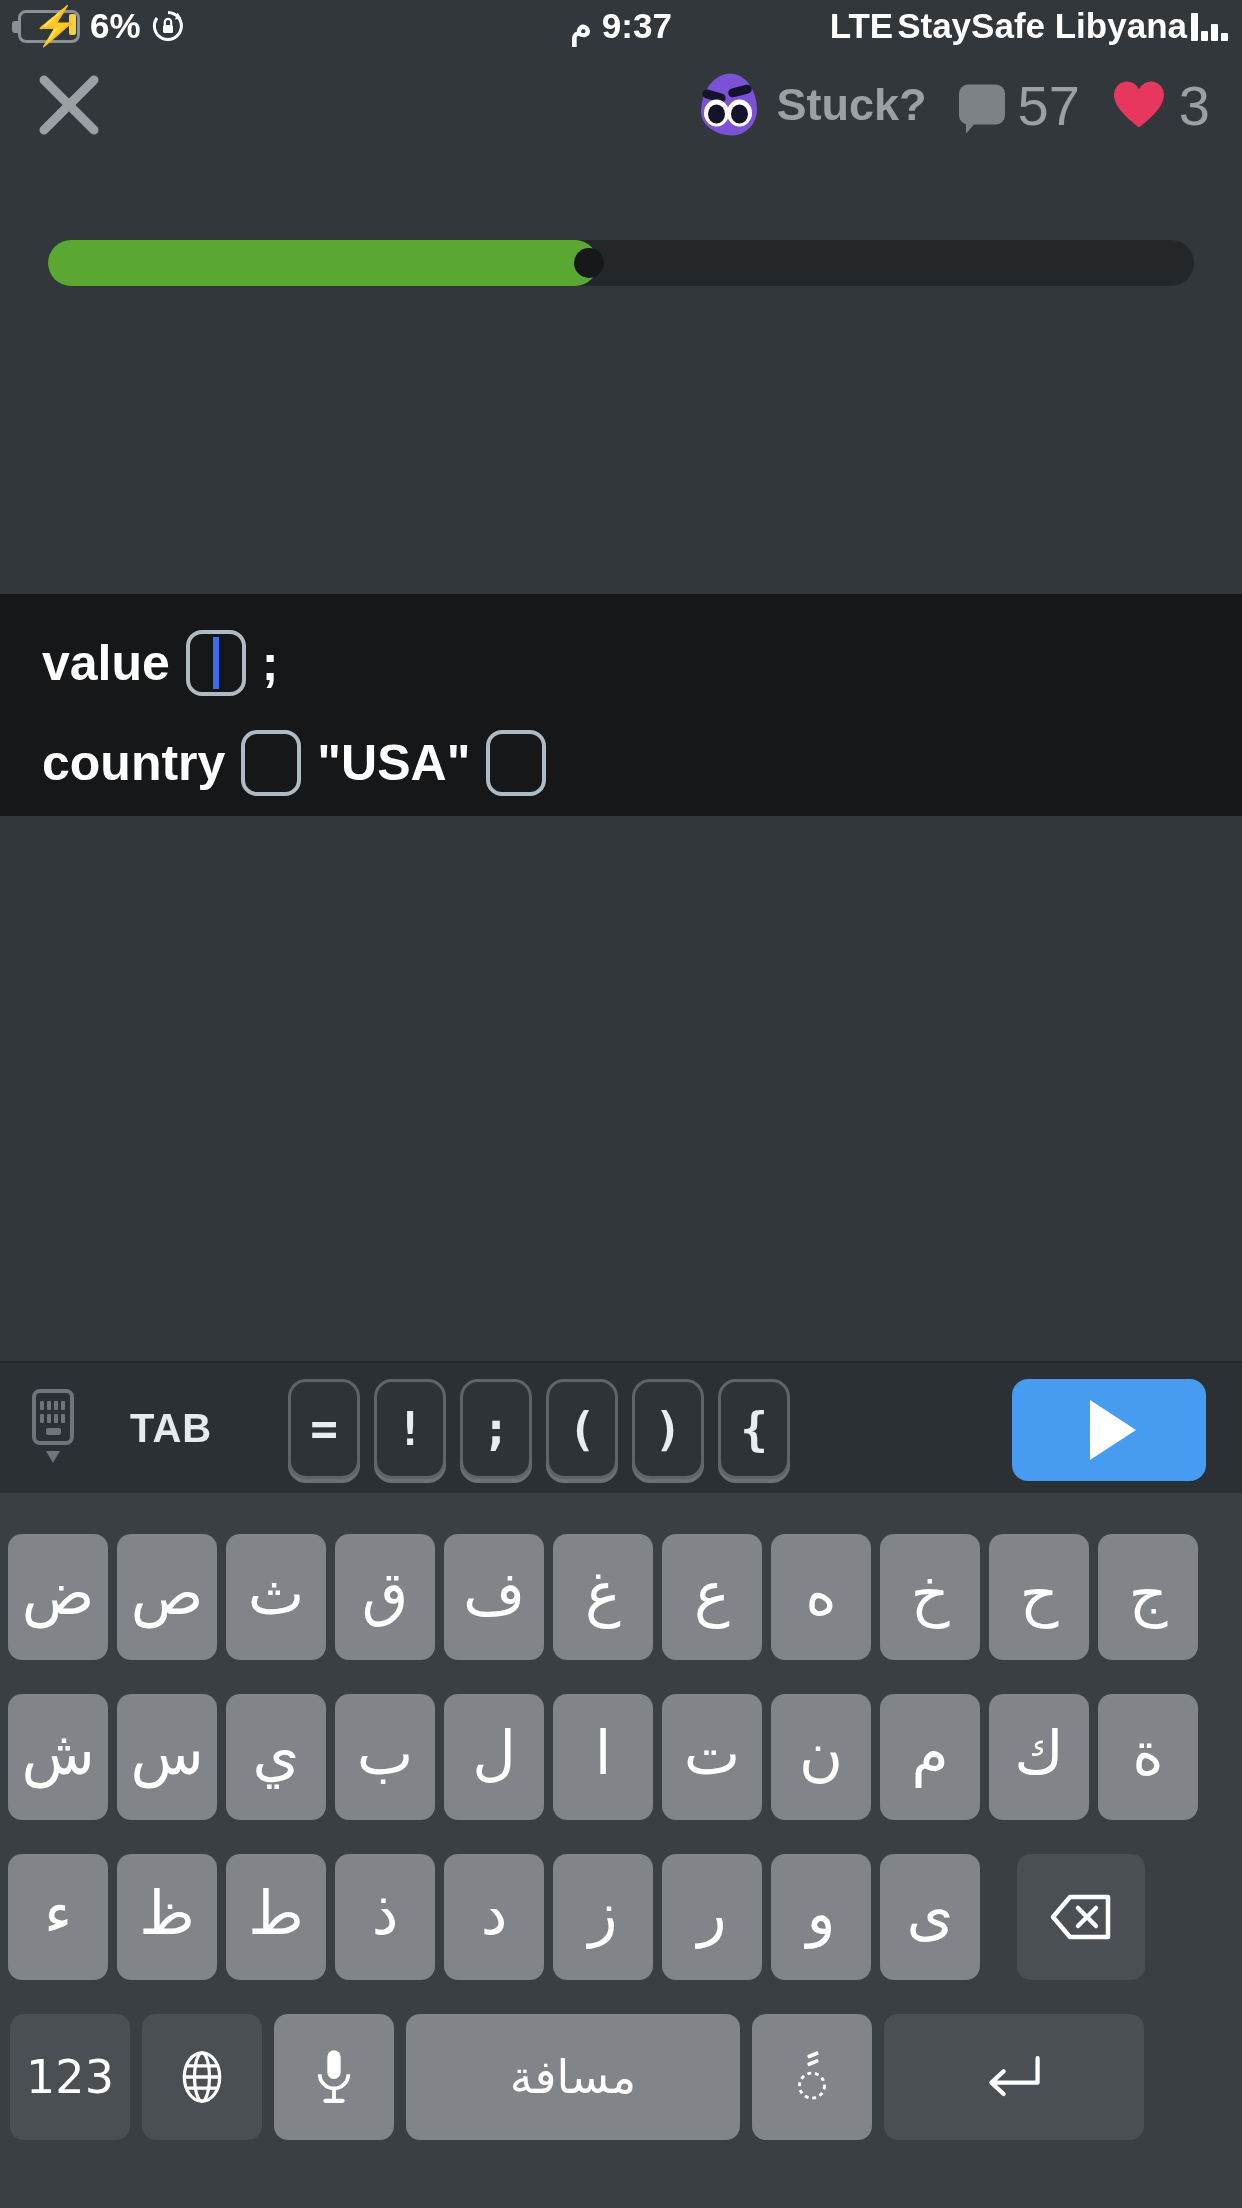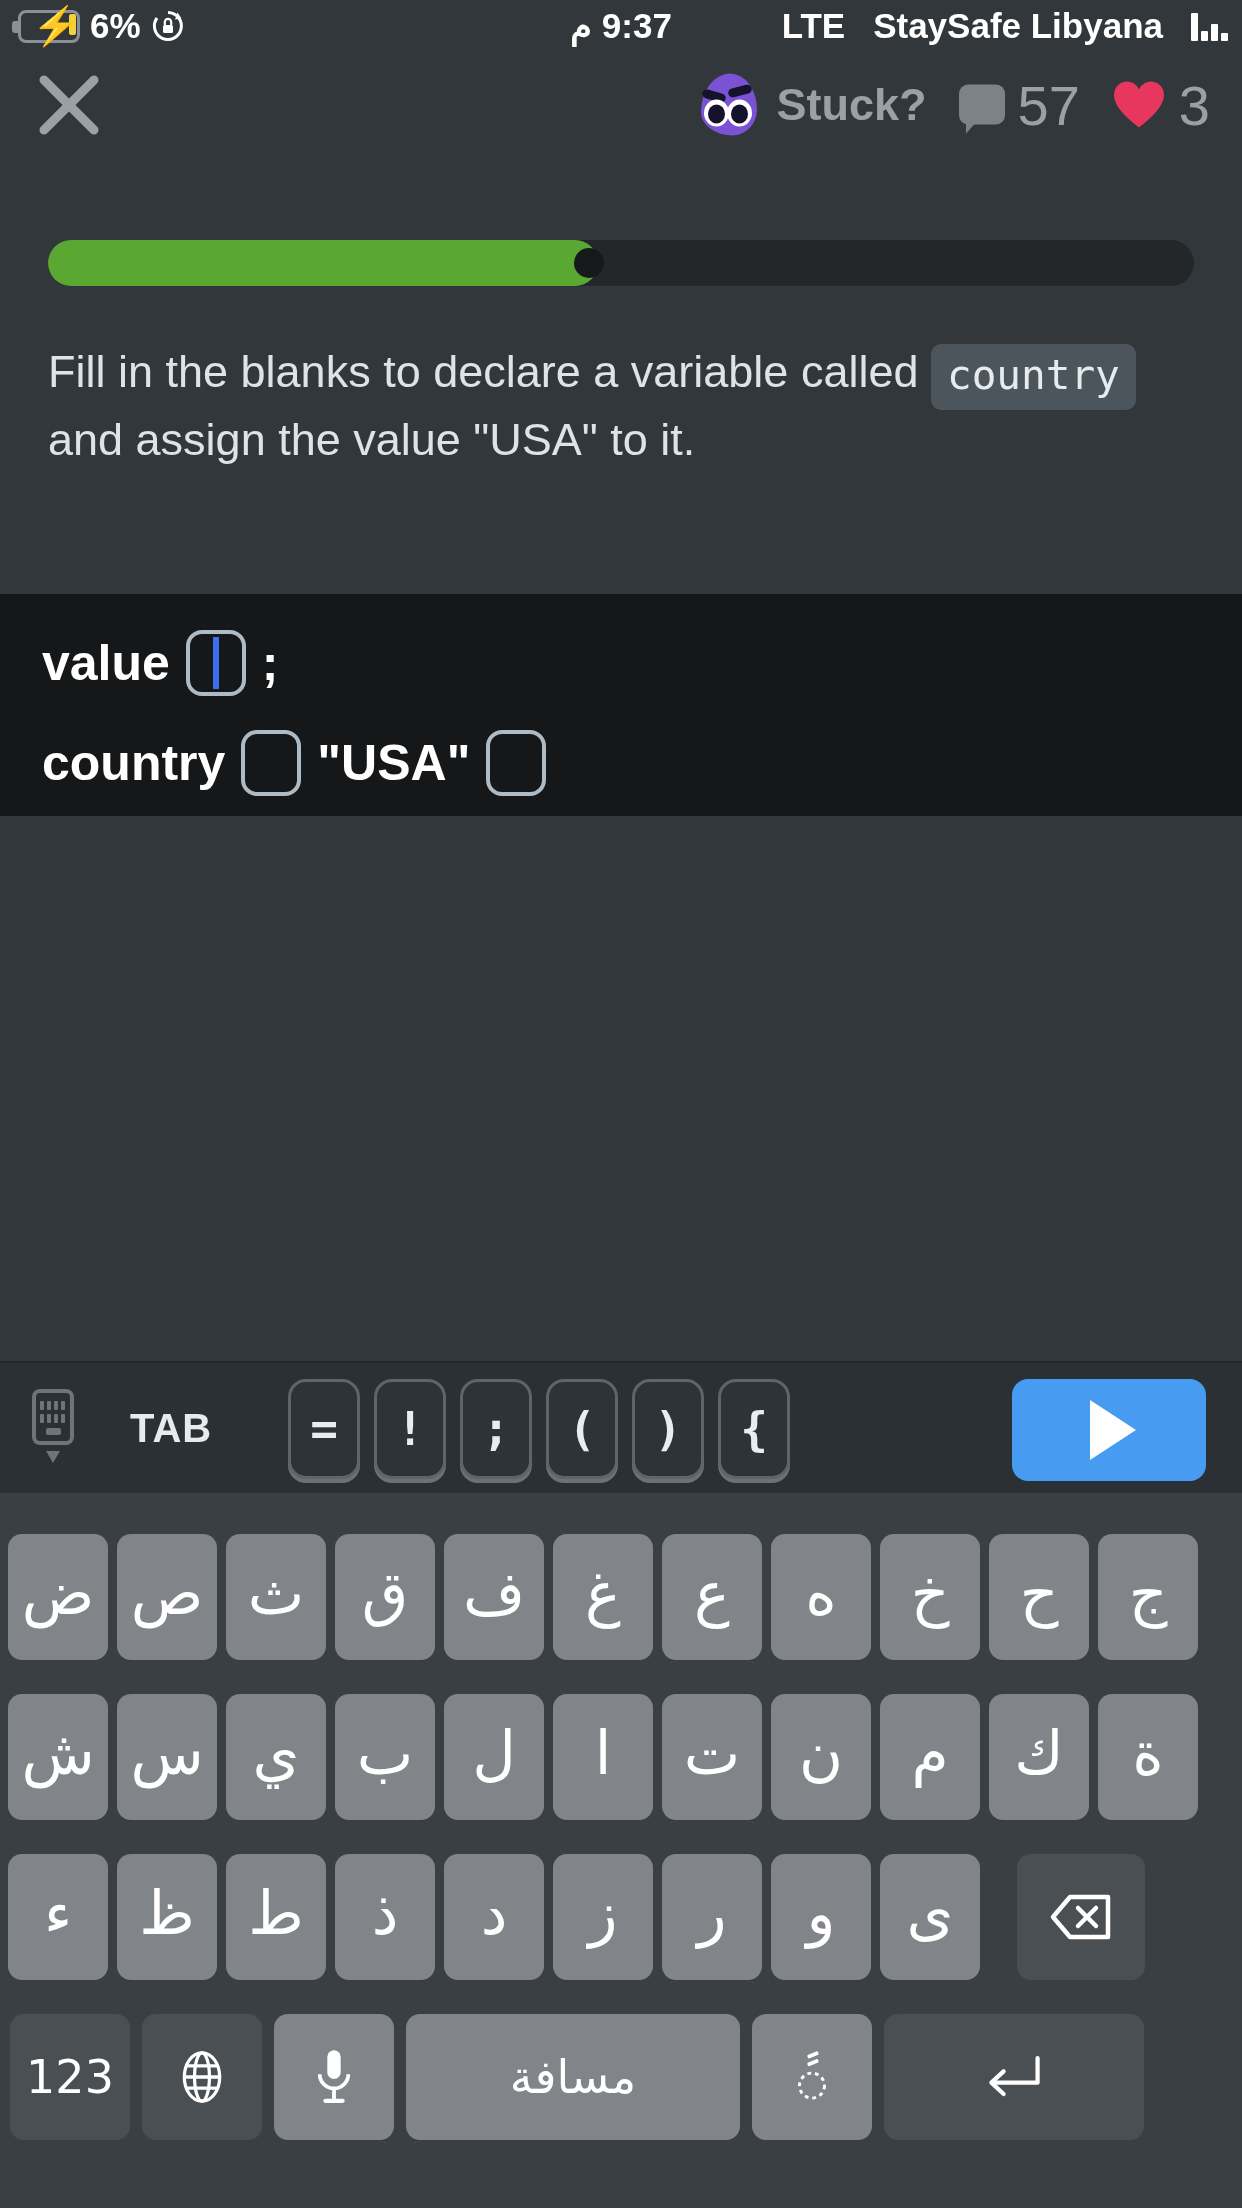--- a/index.html
+++ b/index.html
@@ -13,21 +13,21 @@
 
   
   .statusbar {
     position: absolute; top: 0; left: 0; width: 1242px; height: 52px;
     display: flex; align-items: center; color: #ffffff;
     font-size: 35px; font-weight: 700;
   }
   .sb-left { display: flex; align-items: center; gap: 10px; padding-left: 18px; }
   .sb-mid { position: absolute; left: 0; right: 0; display: flex; justify-content: center;
             align-items: center; gap: 10px; pointer-events: none; }
-  .sb-right { margin-left: auto; display: flex; align-items: center; gap: 28px; padding-right: 14px; }
+  .sb-right { margin-left: auto; display: flex; align-items: center; gap: 4px; padding-right: 14px; }
 
   .battery { position: relative; width: 62px; height: 33px; }
   .battery .nub {
     position: absolute; left: -6px; top: 11px; width: 6px; height: 12px;
     background: #8b9094; border-radius: 3px 0 0 3px;
   }
   .battery .shell {
     position: absolute; left: 0; top: 0; width: 62px; height: 33px;
     border: 3px solid #8b9094; border-radius: 8px;
   }
@@ -286,24 +286,20 @@
       </div>
     </div>
   </div>
 
   <div class="progress-wrap">
     <div class="progress-track"></div>
     <div class="progress-fill" id="pfill" style="width: 550.08px;"></div>
     <div class="progress-knob" id="pknob" style="left: 541.08px;"></div>
   </div>
 
-  <div class="question">
-    <span>Fill in the blanks to declare a variable called </span><span class="code-chip">country</span><br>
-    <span>and assign the value "USA" to it.</span>
-  </div>
 
   <div class="editor">
     <div class="code-line l1">
       <span class="code-tok">value</span>
       <span class="blank">
         <span class="caret"></span>
       </span>
       <span class="code-tok">;</span>
     </div>
     <div class="code-line l2">

